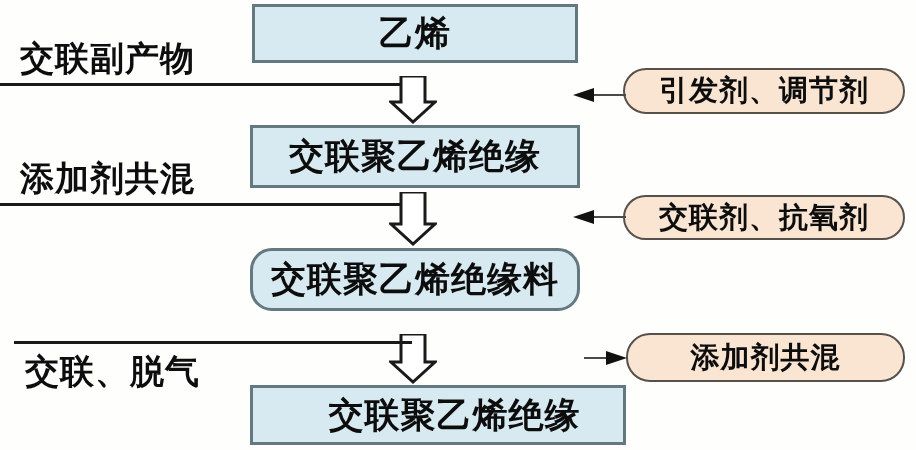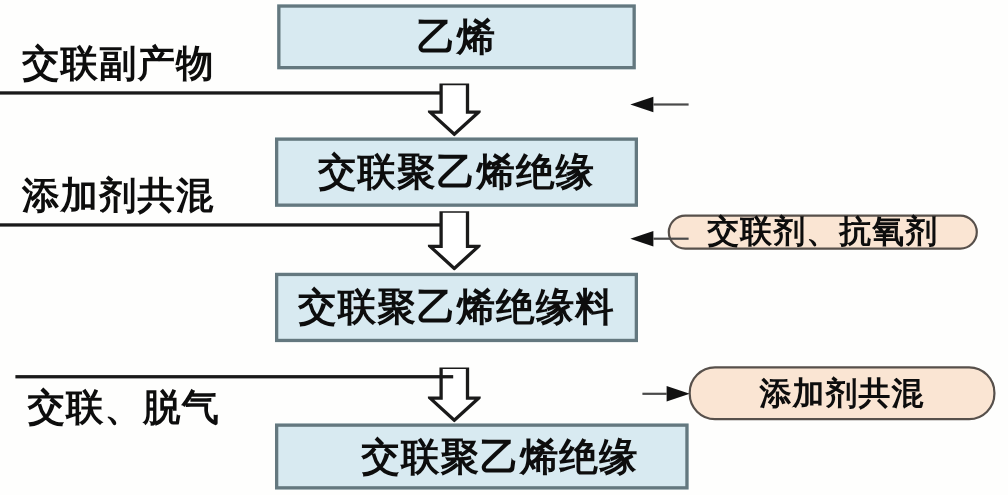--- a/index.html
+++ b/index.html
@@ -86,21 +86,21 @@
 </style>
 </head>
 <body>
 
 <div id="stage">
 
   <div class="process-box" style="left:252px; top:4px; width:326px; height:59px;">乙烯</div>
 
   <div class="process-box" style="left:250px; top:125px; width:330px; height:63px;">交联聚乙烯绝缘</div>
 
-  <div class="process-box" style="left:250px; top:248px; width:330px; height:63px;">交联聚乙烯绝缘料</div>
+  <div class="process-box" style="left:250px; top:248px; width:330px; height:63px;border-radius:22px;">交联聚乙烯绝缘料</div>
 
   <div class="process-box" style="left:250px; top:385px; width:376px; height:60px;padding-left:33px;">交联聚乙烯绝缘</div>
 
   <svg class="flow-arrow" style="left:389px; top:76px;" width="48" height="48" viewBox="0 0 48 48">
     <polygon points="12,0 36,0 36,26 46,26 24,46 2,26 12,26" fill="#FFFFFF" stroke="#1A1A1A" stroke-width="3"></polygon>
   </svg>
 
   <svg class="flow-arrow" style="left:389px; top:192px;" width="48" height="54" viewBox="0 0 48 54">
     <polygon points="12,0 36,0 36,32 46,32 24,52 2,32 12,32" fill="#FFFFFF" stroke="#1A1A1A" stroke-width="3"></polygon>
   </svg>
@@ -111,22 +111,23 @@
 
   <div class="step-label" style="left:20px; top:38px;">交联副产物</div>
   <div class="rule-line" style="left:0px; top:83px; width:400px;"></div>
 
   <div class="step-label" style="left:20px; top:158px;">添加剂共混</div>
   <div class="rule-line" style="left:0px; top:203px; width:400px;"></div>
 
   <div class="rule-line" style="left:14px; top:341px; width:398px;"></div>
   <div class="step-label" style="left:25px; top:351px;">交联、脱气</div>
 
+  <div class="reagent-box" style="left:623px; top:68px; width:282px; height:46px;">引发剂、调节剂</div>
 
-  <div class="reagent-box" style="left:607px; top:195px; width:282px; height:32px;">交联剂、抗氧剂</div>
+  <div class="reagent-box" style="left:623px; top:195px; width:282px; height:45px;">交联剂、抗氧剂</div>
 
   <div class="reagent-box" style="left:626px; top:333px; width:279px; height:49px;">添加剂共混</div>
 
   <div class="connector" style="left:573px; top:88px; height:14px;">
     <div class="tri-left"></div>
     <div class="c-line" style="width:32px;"></div>
   </div>
 
   <div class="connector" style="left:573px; top:210px; height:14px;">
     <div class="tri-left"></div>

